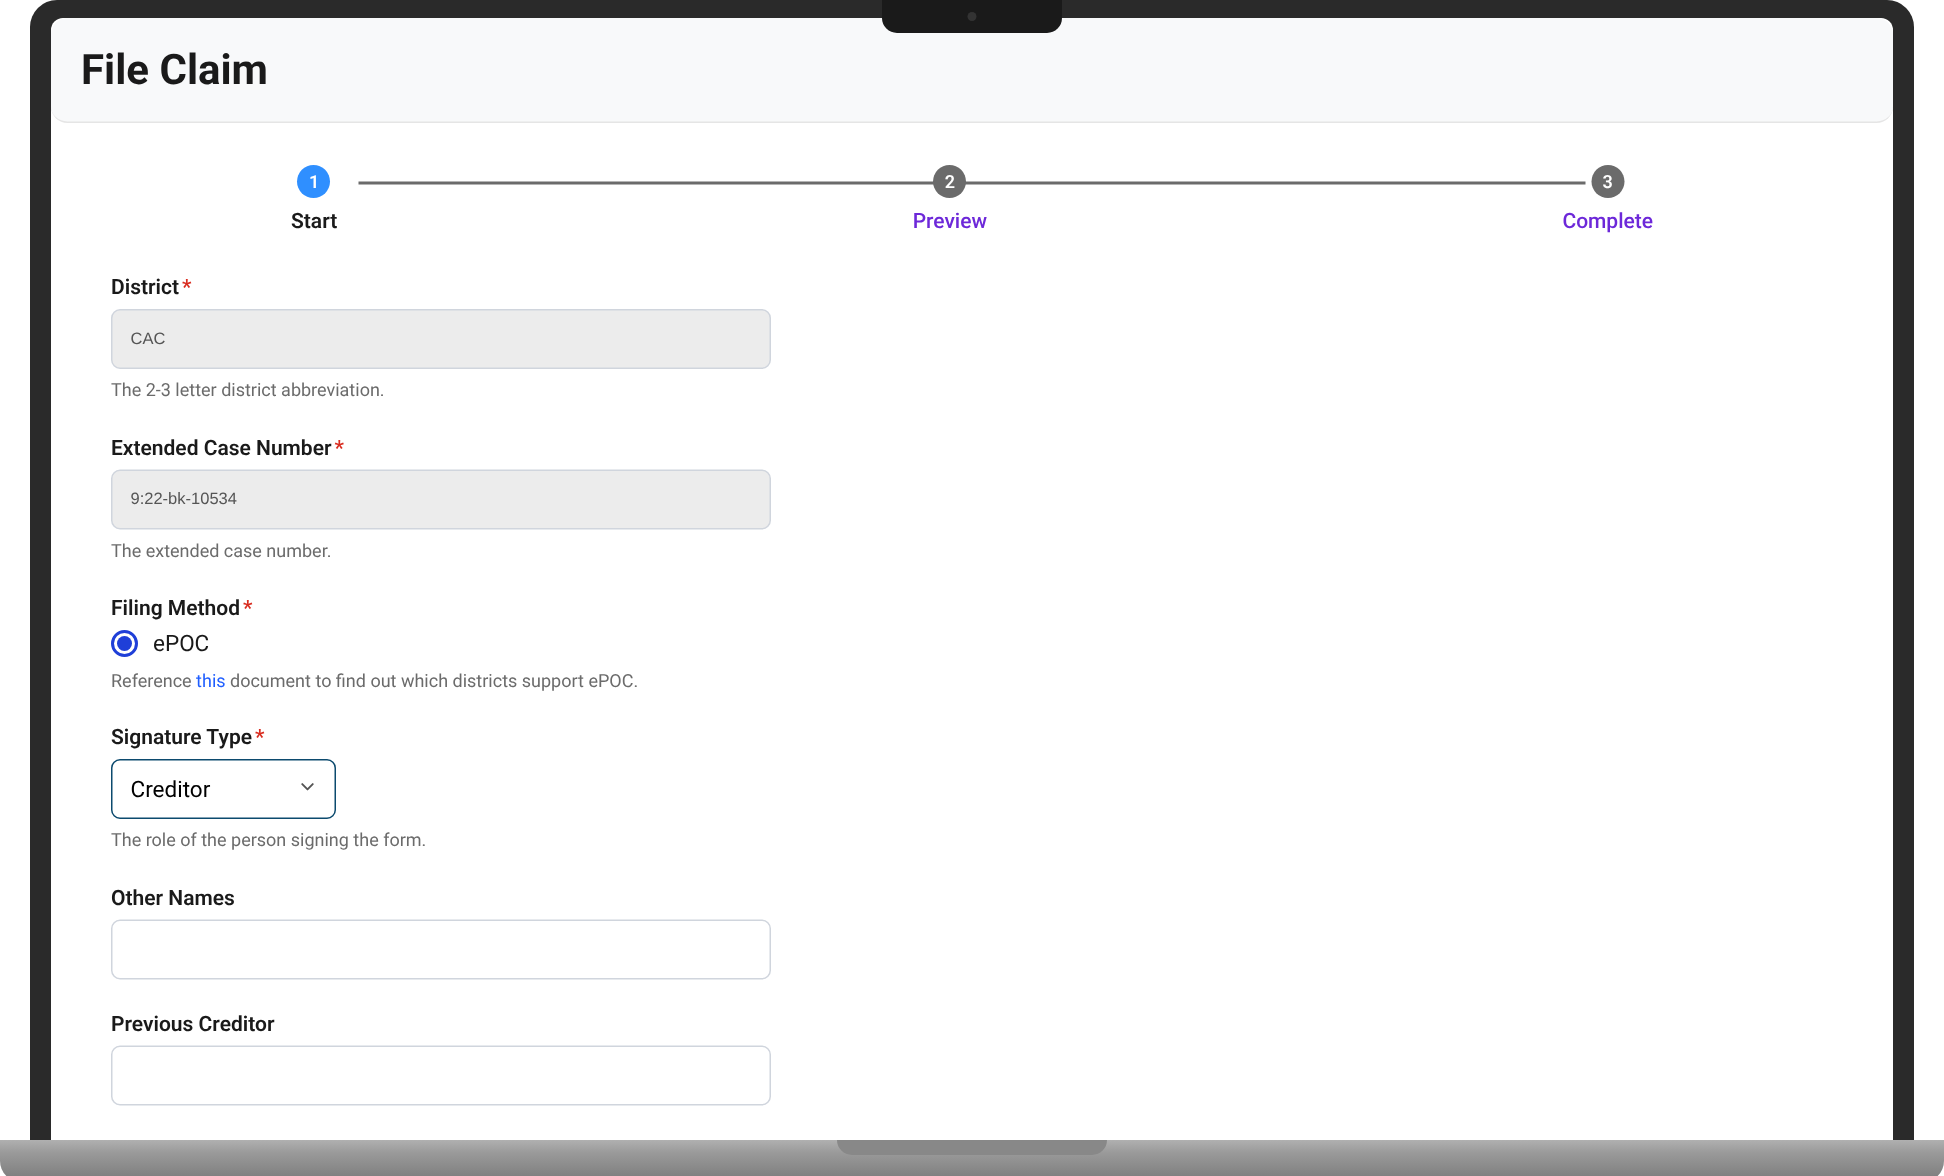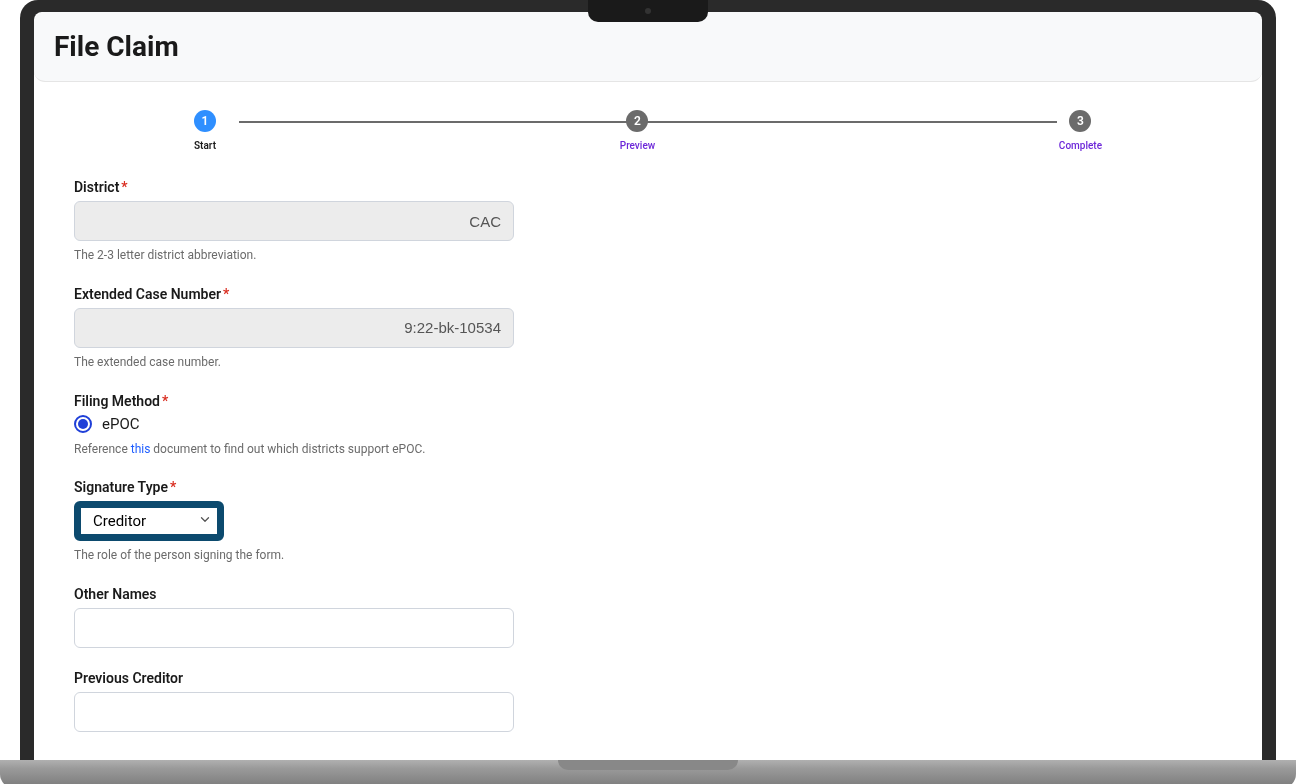--- a/index.html
+++ b/index.html
@@ -106,21 +106,21 @@
     align-items: center;
     justify-content: center;
     font-size: 12px;
     font-weight: 600;
     color: #fff;
     margin-bottom: 8px;
   }
   .step-circle.active { background: #2f8fff; }
   .step-circle.inactive { background: #6b6b6b; }
   .step-label {
-    font-size: 10px;
+    font-size: 14px;
     font-weight: 600;
     color: #1a1a1a;
   }
   .step-label.muted { color: #6d28d9; font-weight: 500; }
   .step-line {
     position: absolute;
     top: 39px;
     left: 165px;
     right: 165px;
     height: 2px;
@@ -140,26 +140,25 @@
     color: #1a1a1a;
     display: block;
     margin-bottom: 6px;
   }
   .required { color: #d92d20; margin-left: 2px; }
   .text-input {
     width: 100%;
     max-width: 440px;
     height: 40px;
     padding: 0 12px;
-    font-size: 15px;
+    font-size: 11px;
     border: 1px solid #d0d5dd;
     border-radius: 6px;
     background: #fff;
     color: #333;
-    text-align: right;
   }
   .text-input.readonly {
     background: #ececec;
     color: #555;
   }
   .helper {
     font-size: 12px;
     color: #6b6b6b;
     margin-top: 6px;
     line-height: 1.4;
@@ -197,21 +196,21 @@
   }
   .select-wrap {
     position: relative;
     width: 150px;
   }
   .select {
     width: 100%;
     height: 40px;
     padding: 0 34px 0 12px;
     font-size: 15px;
-    border: 7px solid #0c4a6e;
+    border: 1px solid #0c4a6e;
     border-radius: 6px;
     background: #fff;
     display: flex;
     align-items: center;
     cursor: pointer;
   }
   .chevron {
     position: absolute;
     right: 12px;
     top: 50%;

